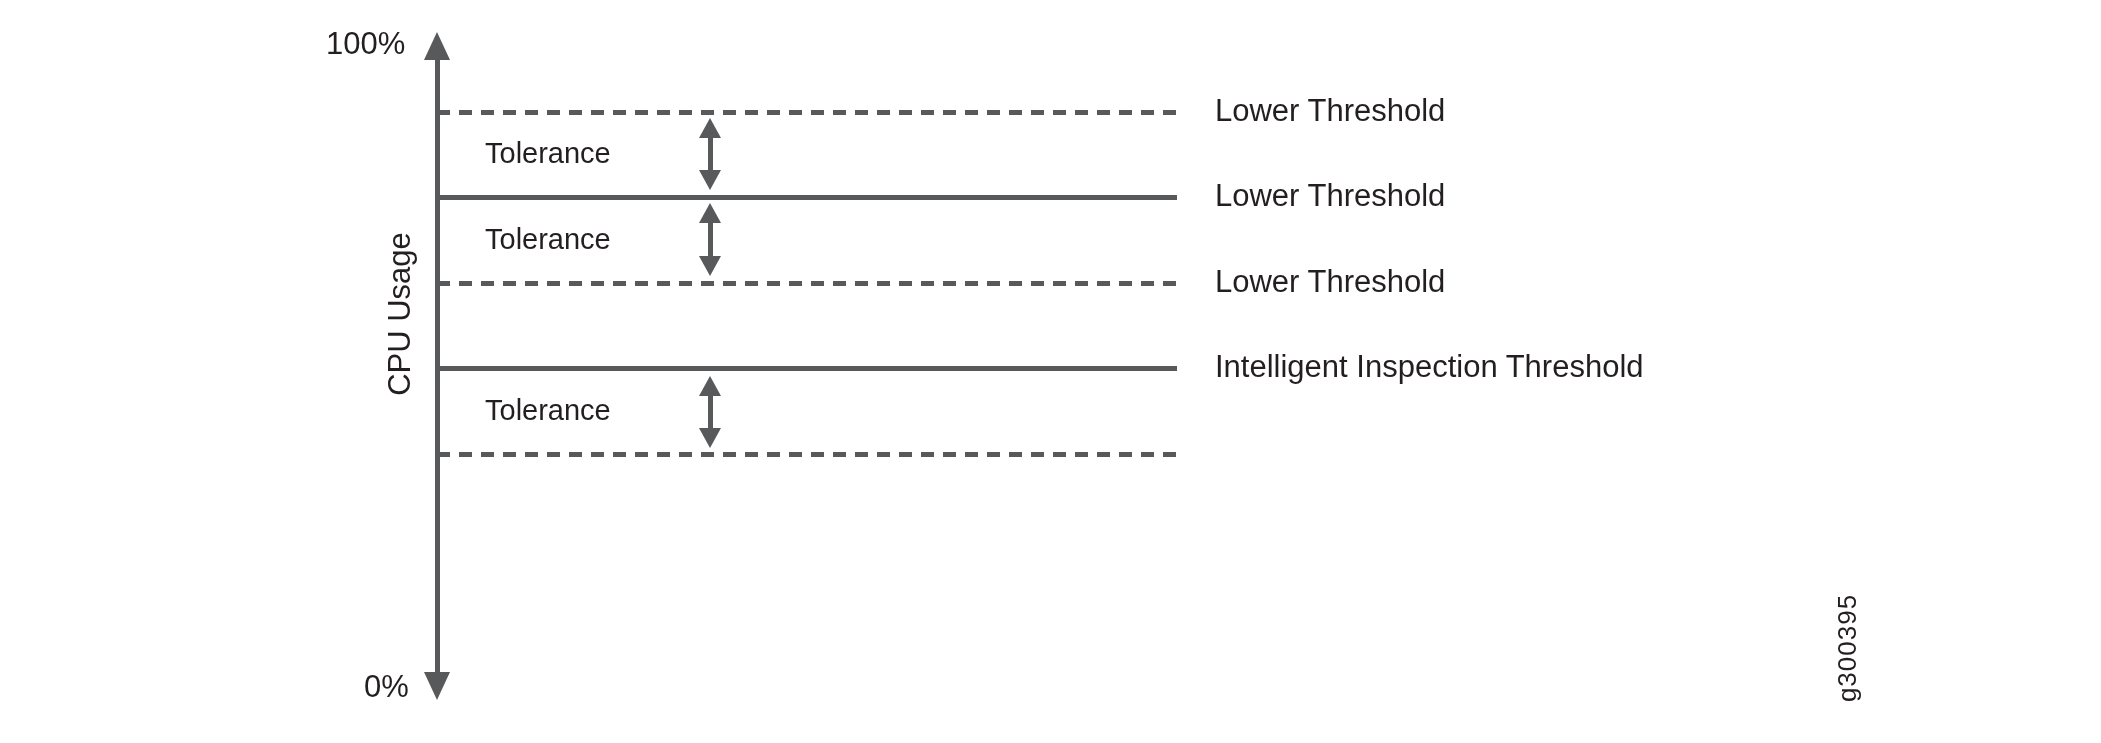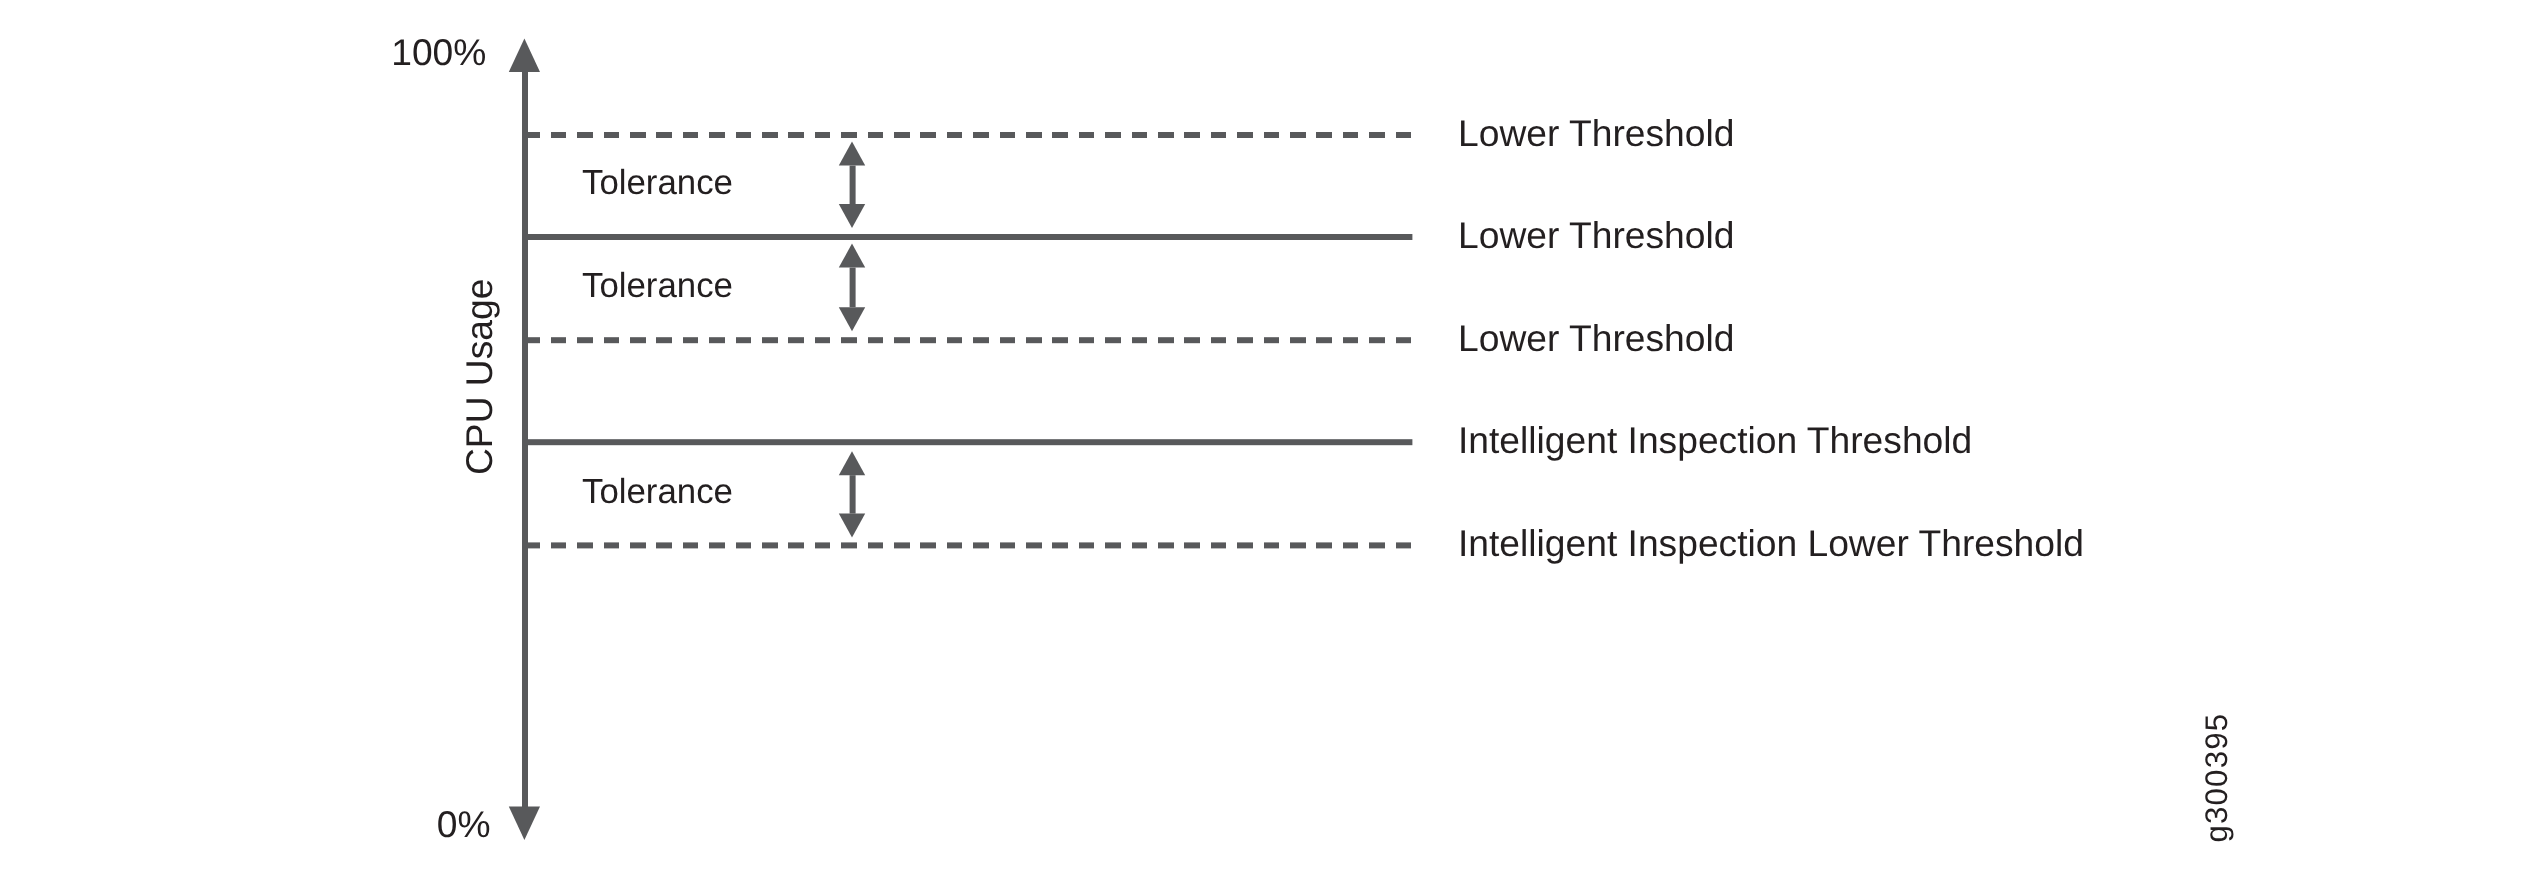--- a/index.html
+++ b/index.html
@@ -116,21 +116,20 @@
   <div class="tline dashed" style="top:110px"></div>
   <div class="tline solid" style="top:195px"></div>
   <div class="tline dashed" style="top:281px"></div>
   <div class="tline solid" style="top:366px"></div>
   <div class="tline dashed" style="top:452px"></div>
 
   <div class="tlabel" style="top:112px">Lower Threshold</div>
   <div class="tlabel" style="top:197px">Lower Threshold</div>
   <div class="tlabel" style="top:283px">Lower Threshold</div>
   <div class="tlabel" style="top:368px">Intelligent Inspection Threshold</div>
-  <div class="tlabel" style="top:454px">Intelligent Inspection Lower Threshold</div>
 
   <div class="tol-label" style="top:154px">Tolerance</div>
   <div class="tol-label" style="top:240px">Tolerance</div>
   <div class="tol-label" style="top:411px">Tolerance</div>
 
   <div class="dblarrow" style="top:118px;height:72px">
     <div class="head-up"></div>
     <div class="shaft"></div>
     <div class="head-down"></div>
   </div>

